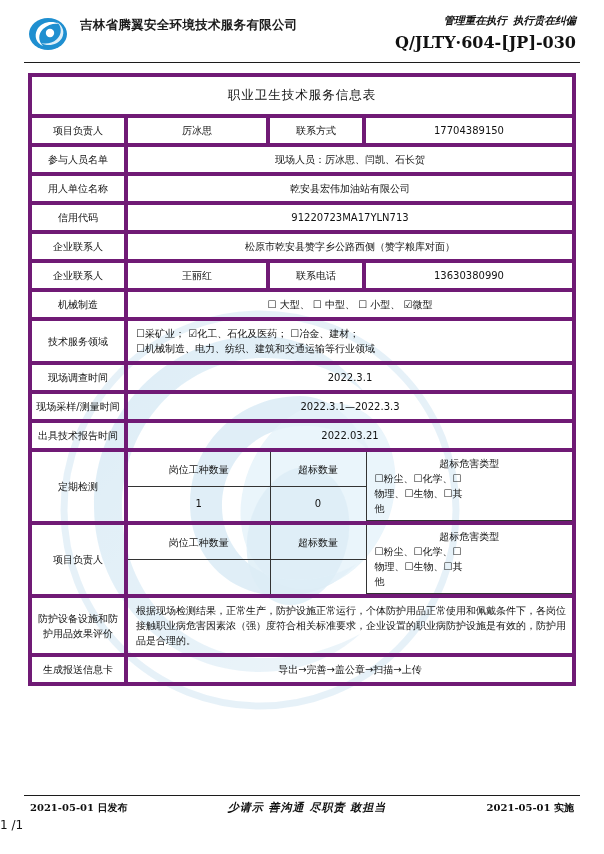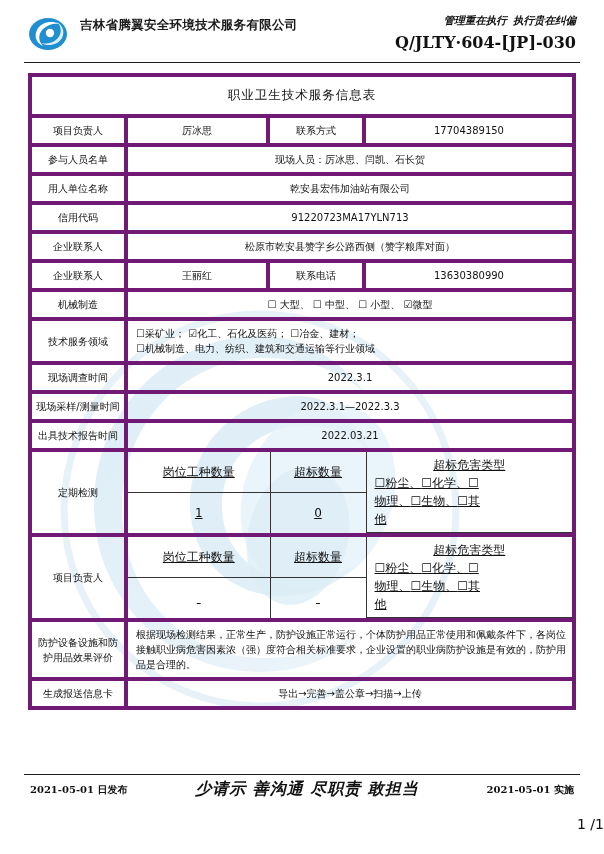--- a/index.html
+++ b/index.html
@@ -112,26 +112,25 @@
   .tight { line-height: 1.45; }
   .cb { font-size: 10px; }
   .sub-td { padding: 0 !important; }
   table.sub {
     width: 100%;
     border-collapse: collapse;
     table-layout: fixed;
   }
   table.sub td {
     border: 1px solid #333;
-    font-size: 12px;
+    font-size: 10px;
     padding: 4px 3px;
     text-align: center;
     vertical-align: middle;
     line-height: 1.5;
-    text-decoration: underline;
   }
   table.sub td.no-top { border-top: none; }
   table.sub td.no-left { border-left: none; }
   table.sub td.no-right { border-right: none; }
   table.sub td.no-bottom { border-bottom: none; }
   .haz-cell { text-align: left !important; padding-left: 5px !important; }
   
   .footer {
     position: absolute;
     left: 0;
@@ -151,33 +150,33 @@
     padding: 0 30px;
   }
   .footer-left, .footer-right {
     font-family: "DejaVu Serif", "Liberation Serif", serif;
     font-size: 10px;
     font-weight: bold;
     color: #111;
   }
   .footer-center {
     font-family: "DejaVu Serif", "Liberation Serif", serif;
-    font-size: 16px;
+    font-size: 11px;
     font-weight: bold;
     font-style: italic;
     color: #111;
     letter-spacing: 1px;
     text-align: center;
   }
   .page-num {
-    text-align: right;
+    text-align: left;
     font-family: "DejaVu Sans", "Liberation Sans", sans-serif;
-    font-size: 14px;
-    color: #111;
-    margin-top: 16px;
+    font-size: 12px;
+    color: #111;
+    margin-top: 3px;
   }
 </style>
 </head>
 <body>
 
 <div class="page">
 
   <svg class="watermark" viewBox="0 0 420 420">
     <defs>
       <linearGradient id="wmg" x1="0" y1="0" x2="1" y2="1">

